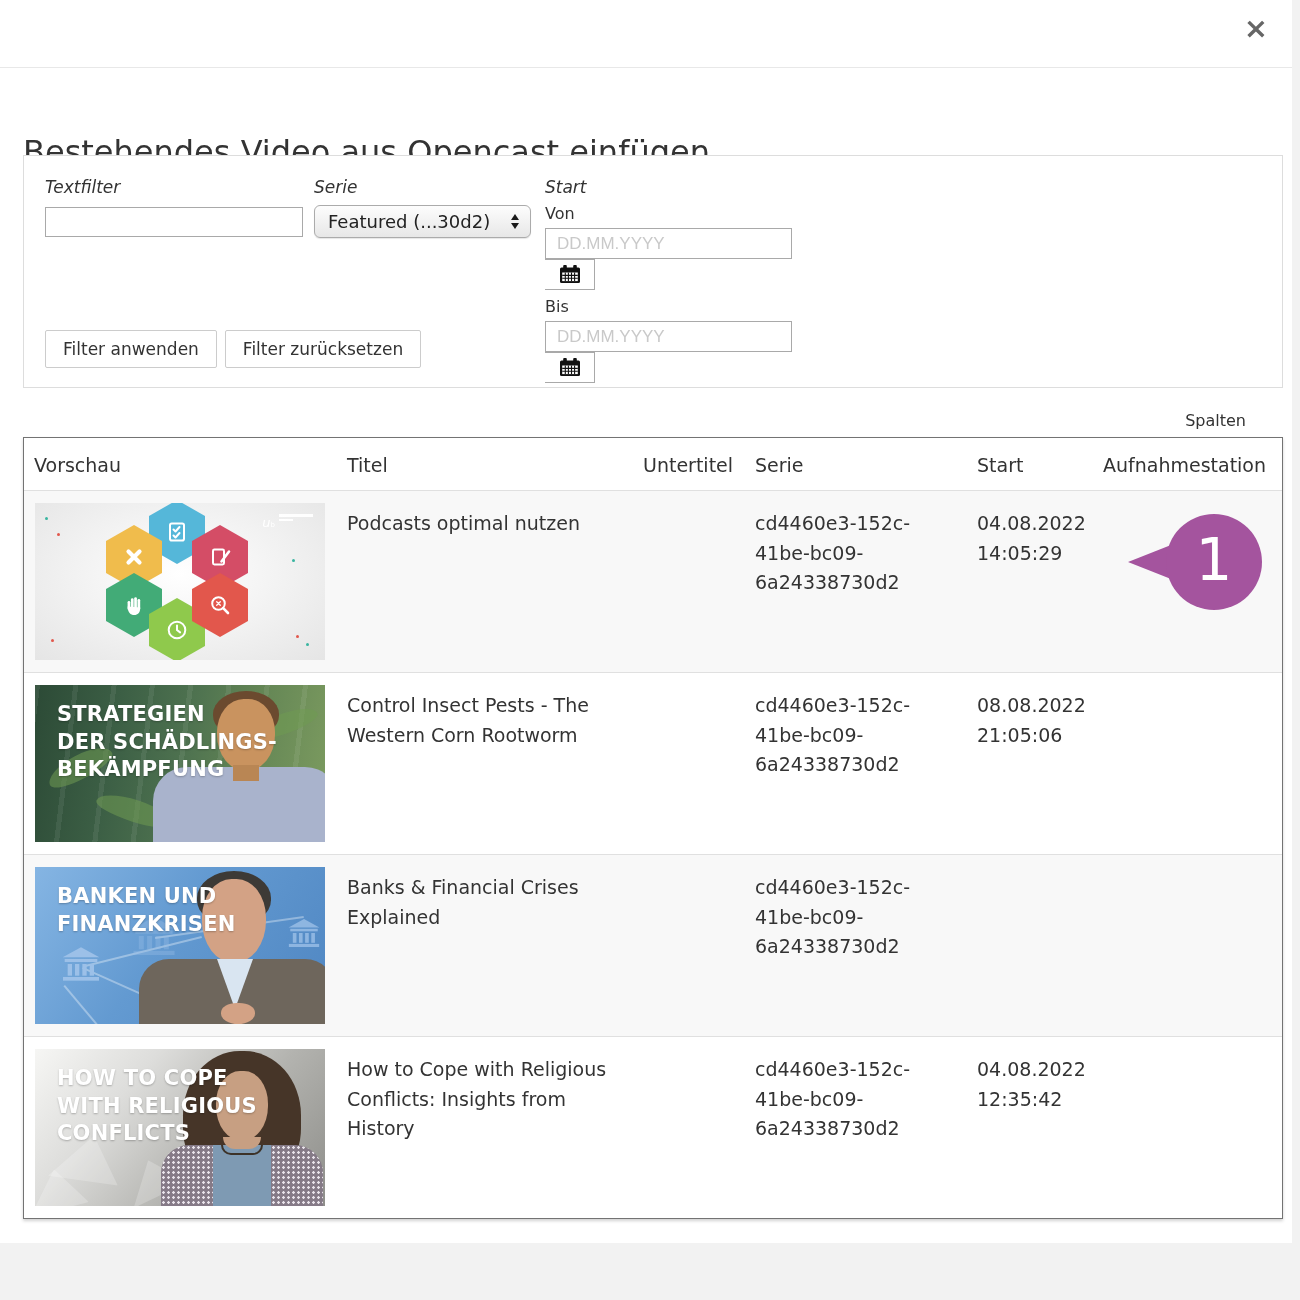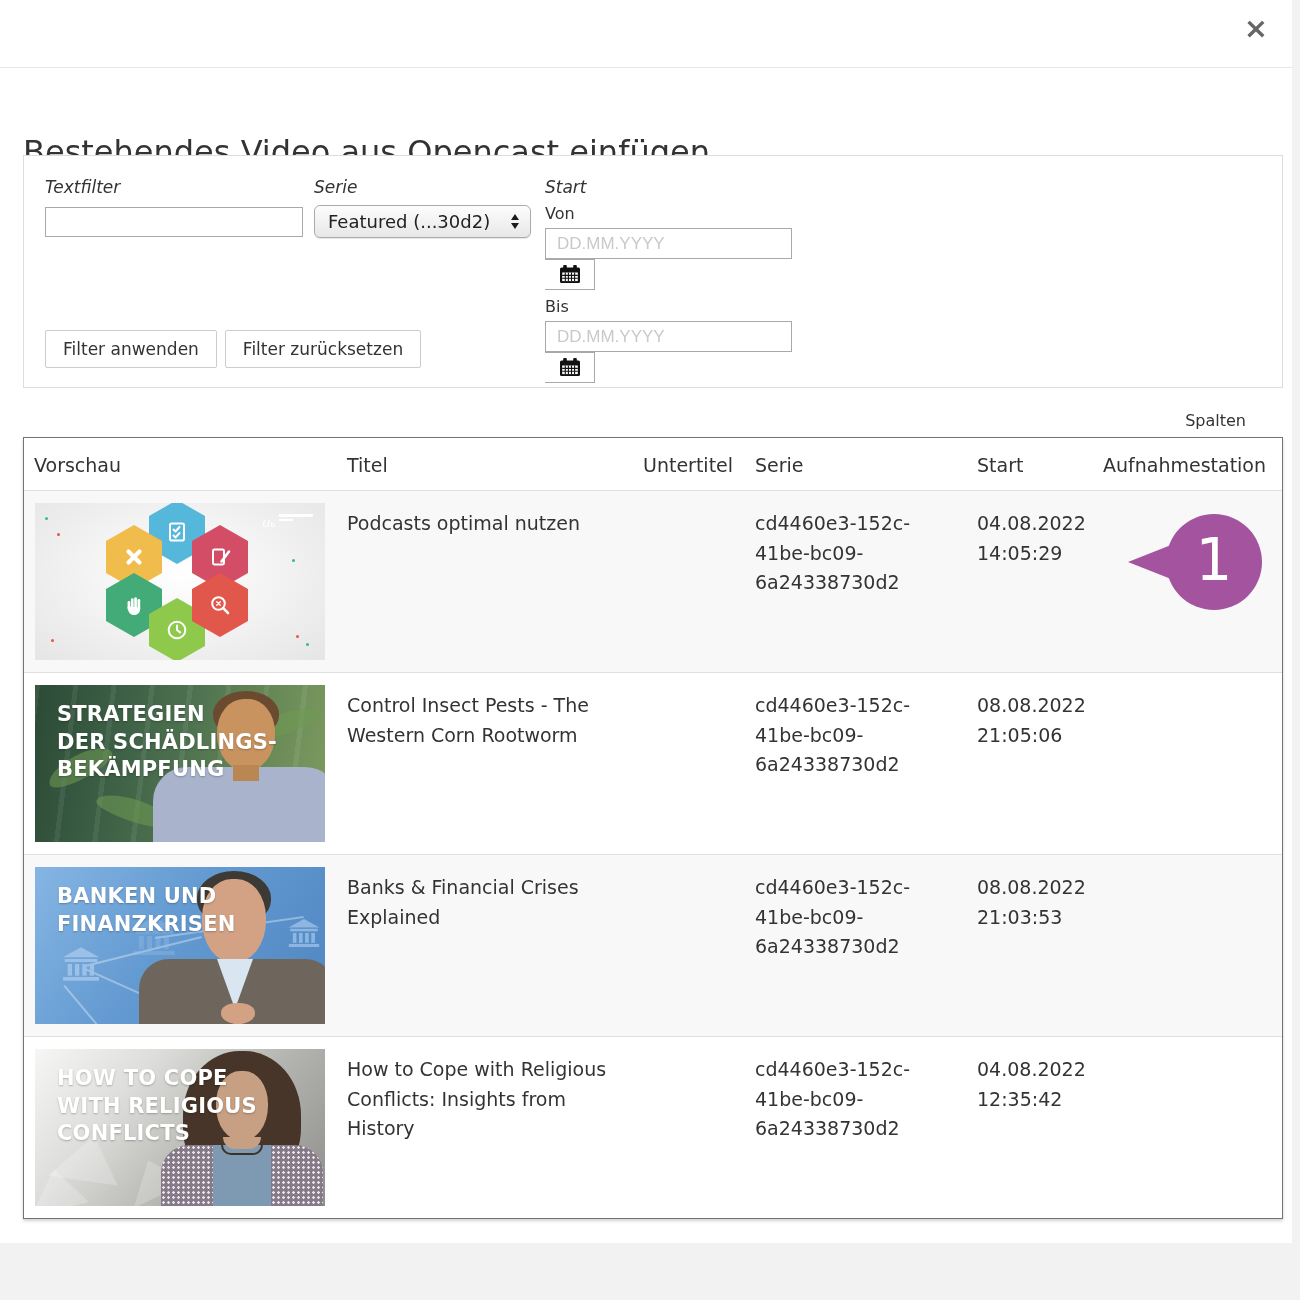--- a/index.html
+++ b/index.html
@@ -315,21 +315,20 @@
           </div>
           <div class="overlay-txt">
             <div>BANKEN UND</div>
             <div>FINANZKRISEN</div>
           </div>
         </div>
       </div>
       <div class="cell cell-text">Banks &amp; Financial Crises Explained</div>
       <div class="cell cell-text"></div>
       <div class="cell cell-text c-serie">cd4460e3-152c-41be-bc09-6a24338730d2</div>
-      <div class="cell cell-text c-start">08.08.2022 21:03:53</div>
       <div class="cell cell-text"></div>
     </div>
 
     <div class="trow data-row">
       <div class="cell">
         <div class="thumb t-rel">
           <div class="shard" style="left:18px;top:86px;width:70px;height:50px;transform:rotate(14deg);"></div>
           <div class="shard" style="left:90px;top:110px;width:60px;height:40px;transform:rotate(-20deg);"></div>
           <div class="shard" style="left:150px;top:66px;width:46px;height:34px;transform:rotate(30deg);opacity:.7;"></div>
           <div class="shard" style="left:-8px;top:120px;width:60px;height:44px;transform:rotate(-8deg);"></div>

